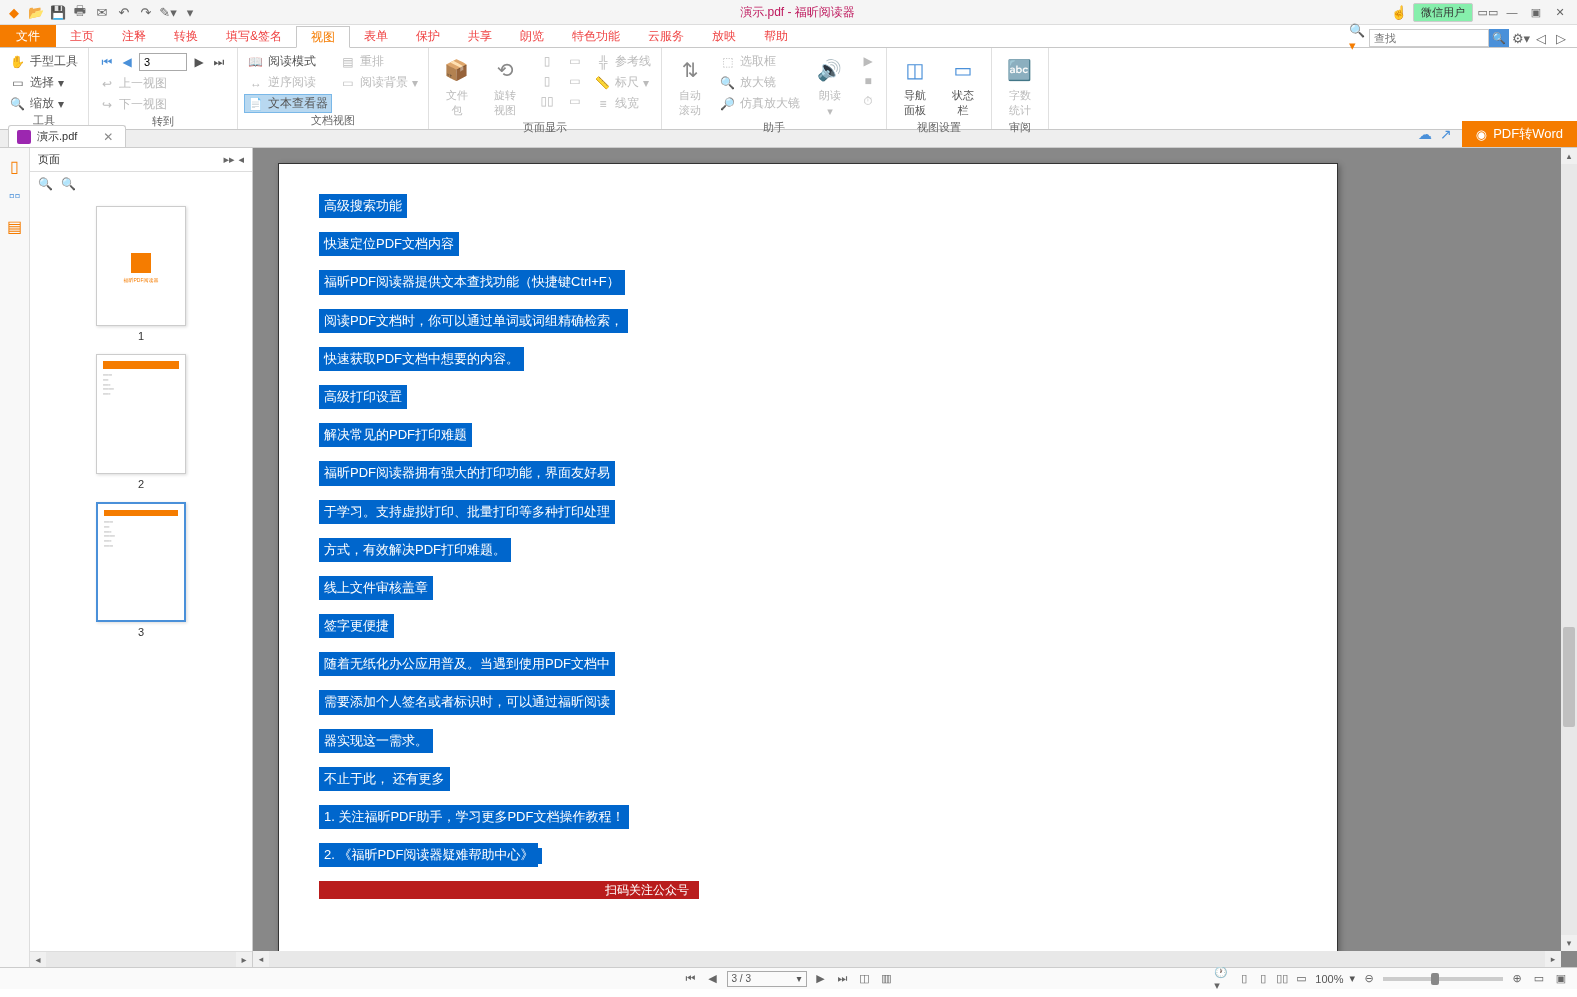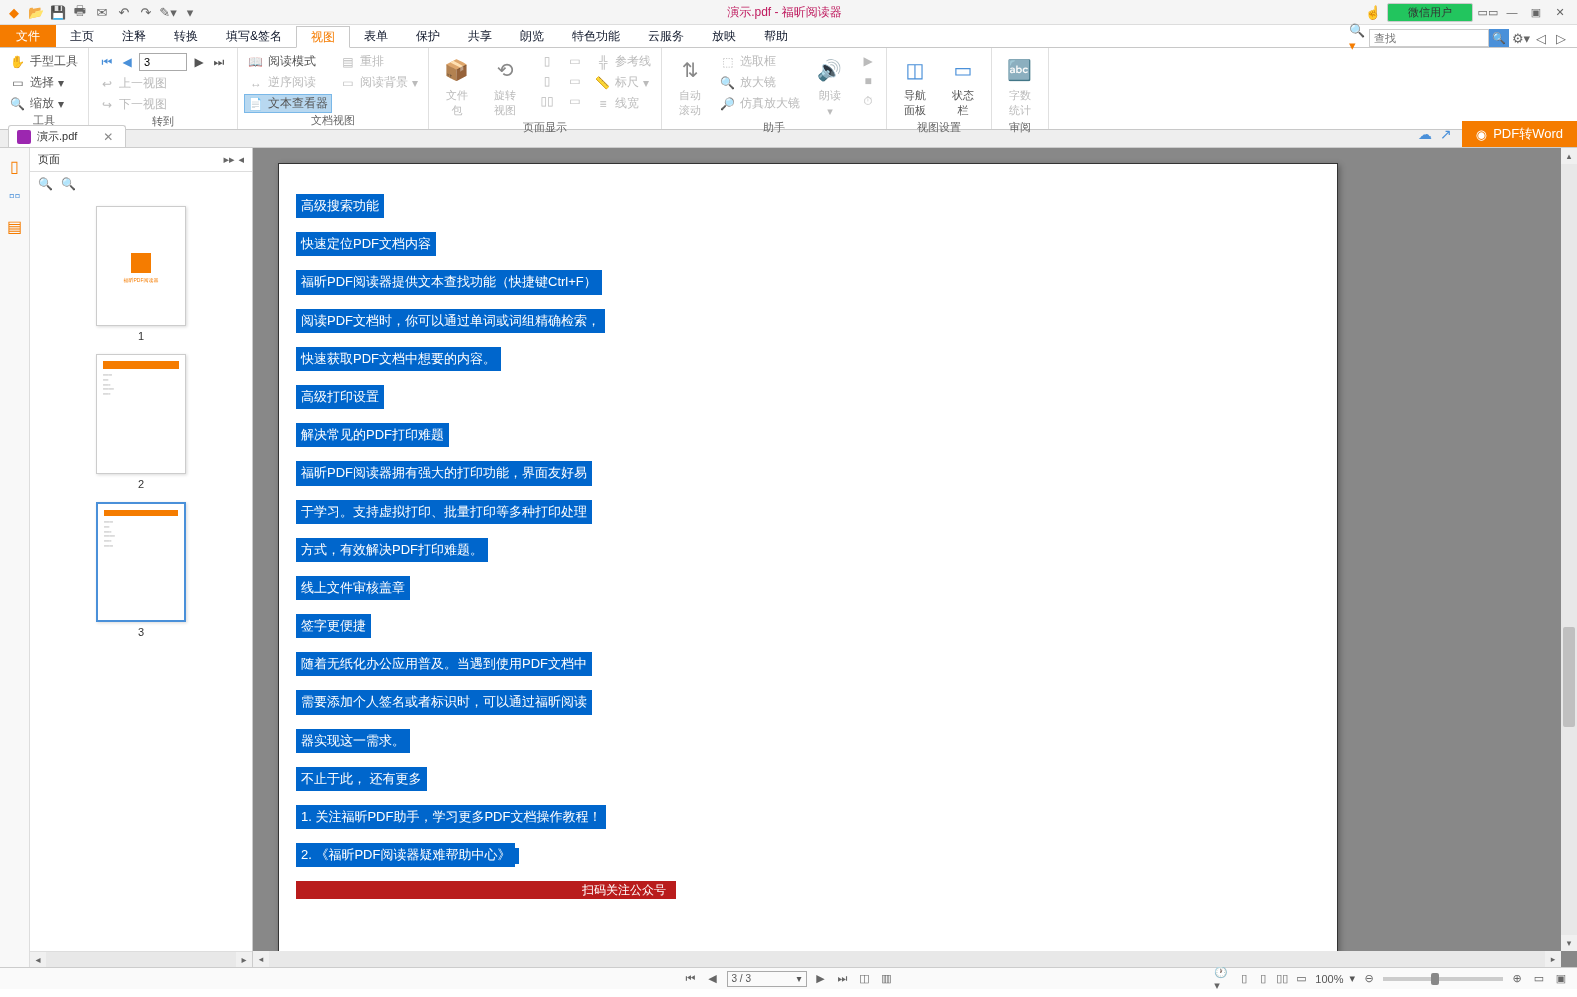--- a/index.html
+++ b/index.html
@@ -6,27 +6,27 @@
 body { background: #fff; width: 1577px; height: 997px; overflow: hidden; font-size: 12px; color: #333; }
 
 
 .titlebar { height: 25px; background: #f5f5f5; display: flex; align-items: center; border-bottom: 1px solid #ddd; }
 .qat { display: flex; align-items: center; gap: 6px; padding: 0 6px; }
 .qat-icon { width: 16px; height: 16px; display: flex; align-items: center; justify-content: center; font-size: 13px; color: #666; }
 .qat-icon.orange { color: #f57c00; }
 .qat-icon.blue { color: #1976d2; }
 .titlebar-title { flex: 1; text-align: center; font-size: 12px; color: #be185d; }
 .titlebar-right { display: flex; align-items: center; gap: 6px; padding-right: 8px; }
-.wx-user { border: 1px solid #ccc; padding: 1px 20px; font-size: 11px; border-radius: 2px; background:#22c55e; }
+.wx-user { border: 1px solid #ccc; padding: 1px 7px; font-size: 11px; border-radius: 2px; background:#86efac; }
 .win-btn { width: 18px; height: 16px; display:flex; align-items:center; justify-content:center; font-size:11px; color:#666; }
 
 
 .ribbon-tabs { height: 23px; background: #fff; display: flex; align-items: flex-end; border-bottom: 1px solid #c8c8c8; }
 .file-tab { background: #f57c00; color: #fff; padding: 3px 16px; font-size: 12px; height: 22px; display:flex; align-items:center; }
-.rtab { padding: 3px 14px; font-size: 12px; color: #0f172a; height: 22px; display:flex; align-items:center; }
+.rtab { padding: 3px 14px; font-size: 12px; color: #ef4444; height: 22px; display:flex; align-items:center; }
 .rtab.active { background: #fff; border: 1px solid #c8c8c8; border-bottom: 1px solid #fff; margin-bottom:-1px; color:#f57c00; }
 .ribbon-right { margin-left: auto; display:flex; align-items:center; gap:4px; padding-right:8px; }
 .search-box { border:1px solid #ccc; width:120px; height:18px; display:flex; align-items:center; }
 .search-box input { border:none; width:100%; font-size:11px; padding:0 4px; outline:none; background:transparent; }
 .search-btn { width:20px; height:18px; background:#4a90d9; color:#fff; display:flex; align-items:center; justify-content:center; font-size:11px; }
 
 
 .ribbon-body { height: 82px; background: #fff; border-bottom: 1px solid #c8c8c8; display: flex; }
 .rgroup { border-right: 1px solid #e0e0e0; padding: 4px 6px 2px 6px; display:flex; flex-direction:column; justify-content:space-between; }
 .rgroup-label { text-align:center; font-size:11px; color:#666; }
@@ -72,21 +72,21 @@
 
 .doc-area { flex:1; background:#888; position:relative; overflow:hidden; }
 .doc-scroll-v { position:absolute; right:0; top:0; bottom:16px; width:16px; background:#f0f0f0; display:flex; flex-direction:column; }
 .doc-scroll-v .track { flex:1; background:#e8e8e8; position:relative; }
 .doc-scroll-v .thumb { position:absolute; left:2px; right:2px; top:60%; height:100px; background:#c0c0c0; border-radius:2px; }
 .doc-scroll-h { position:absolute; left:0; right:16px; bottom:0; height:16px; background:#f0f0f0; display:flex; }
 .doc-scroll-h .track { flex:1; background:#e8e8e8; }
 .sc-btn { width:16px; height:16px; display:flex; align-items:center; justify-content:center; font-size:9px; color:#666; }
 
 .page { position:absolute; left:25px; top:15px; width:1060px; height:805px; background:#fff; border:1px solid #333; box-shadow:2px 2px 6px rgba(0,0,0,0.3); }
-.page-content { padding:30px 17px; }
+.page-content { padding:30px 40px; }
 .highlight-line { background:#0066cc; color:#fff; display:inline-block; padding:2px 4px; margin-bottom:14px; font-size:13px; line-height:1.4; border:1px dashed rgba(255,255,255,0.0); }
 .highlight-block { display:block; }
 .wide-band { background:#b91c1c; height:18px; width:380px; margin-bottom:2px; position:relative; }
 .wide-band-text { position:absolute; right:10px; top:1px; color:#fff; font-size:12px; }
 .selection-handle { display:inline-block; width:6px; height:16px; background:#0066cc; vertical-align:middle; margin-left:-2px; }
 
 
 .statusbar { height:22px; border-top:1px solid #ccc; background:#fafafa; display:flex; align-items:center; padding:0 8px; font-size:11px; color:#555; }
 .sb-center { position:absolute; left:50%; transform:translateX(-50%); display:flex; align-items:center; gap:6px; }
 .sb-btn { width:16px; height:16px; display:flex; align-items:center; justify-content:center; color:#666; font-size:11px; }

